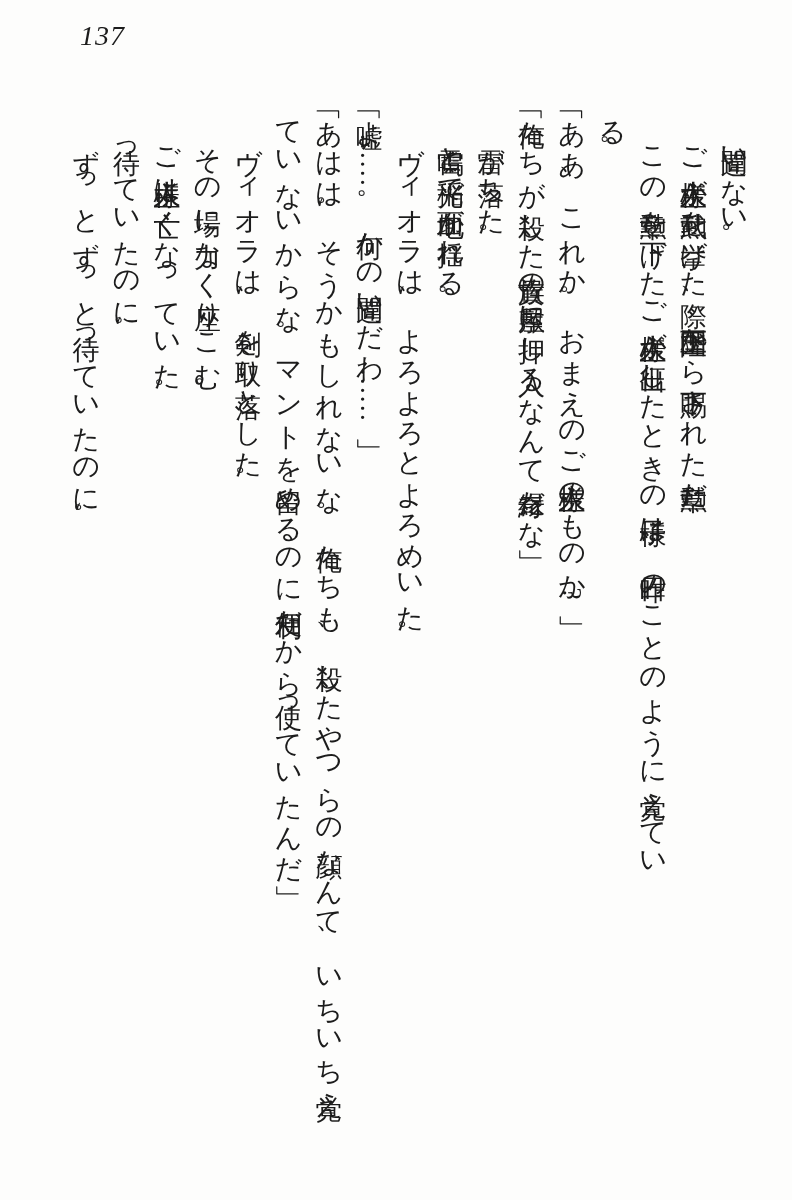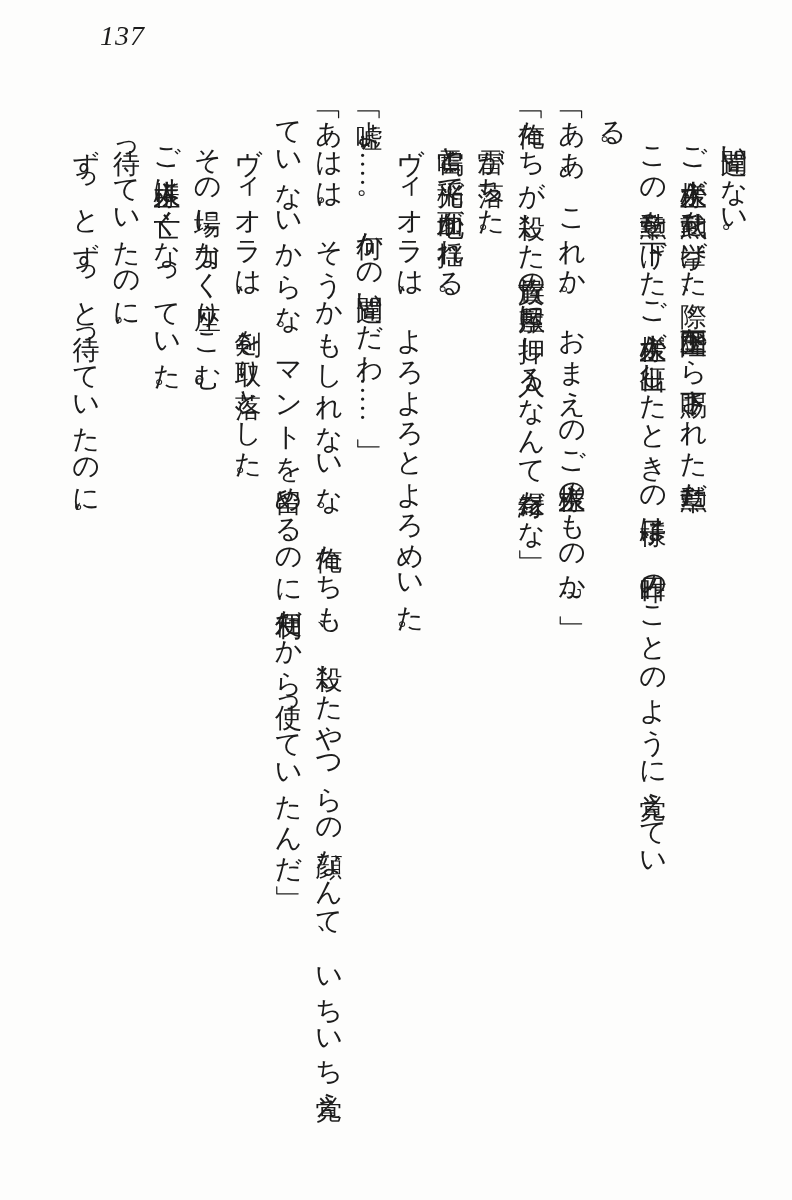--- a/index.html
+++ b/index.html
@@ -17,21 +17,21 @@
     font-family: "Liberation Serif", "DejaVu Serif", serif;
   }
   .book-page {
     position: absolute;
     inset: 0;
     background: var(--bg);
   }
   .page-number {
     position: absolute;
     top: 20px;
-    left: 100px;
+    left: 80px;
     font-family: "Liberation Serif", "DejaVu Serif", serif;
     font-style: italic;
     font-size: 28px;
     letter-spacing: 1px;
     color: var(--ink);
   }
   .page-text {
     position: absolute;
     top: 102px;
     right: 38px;

